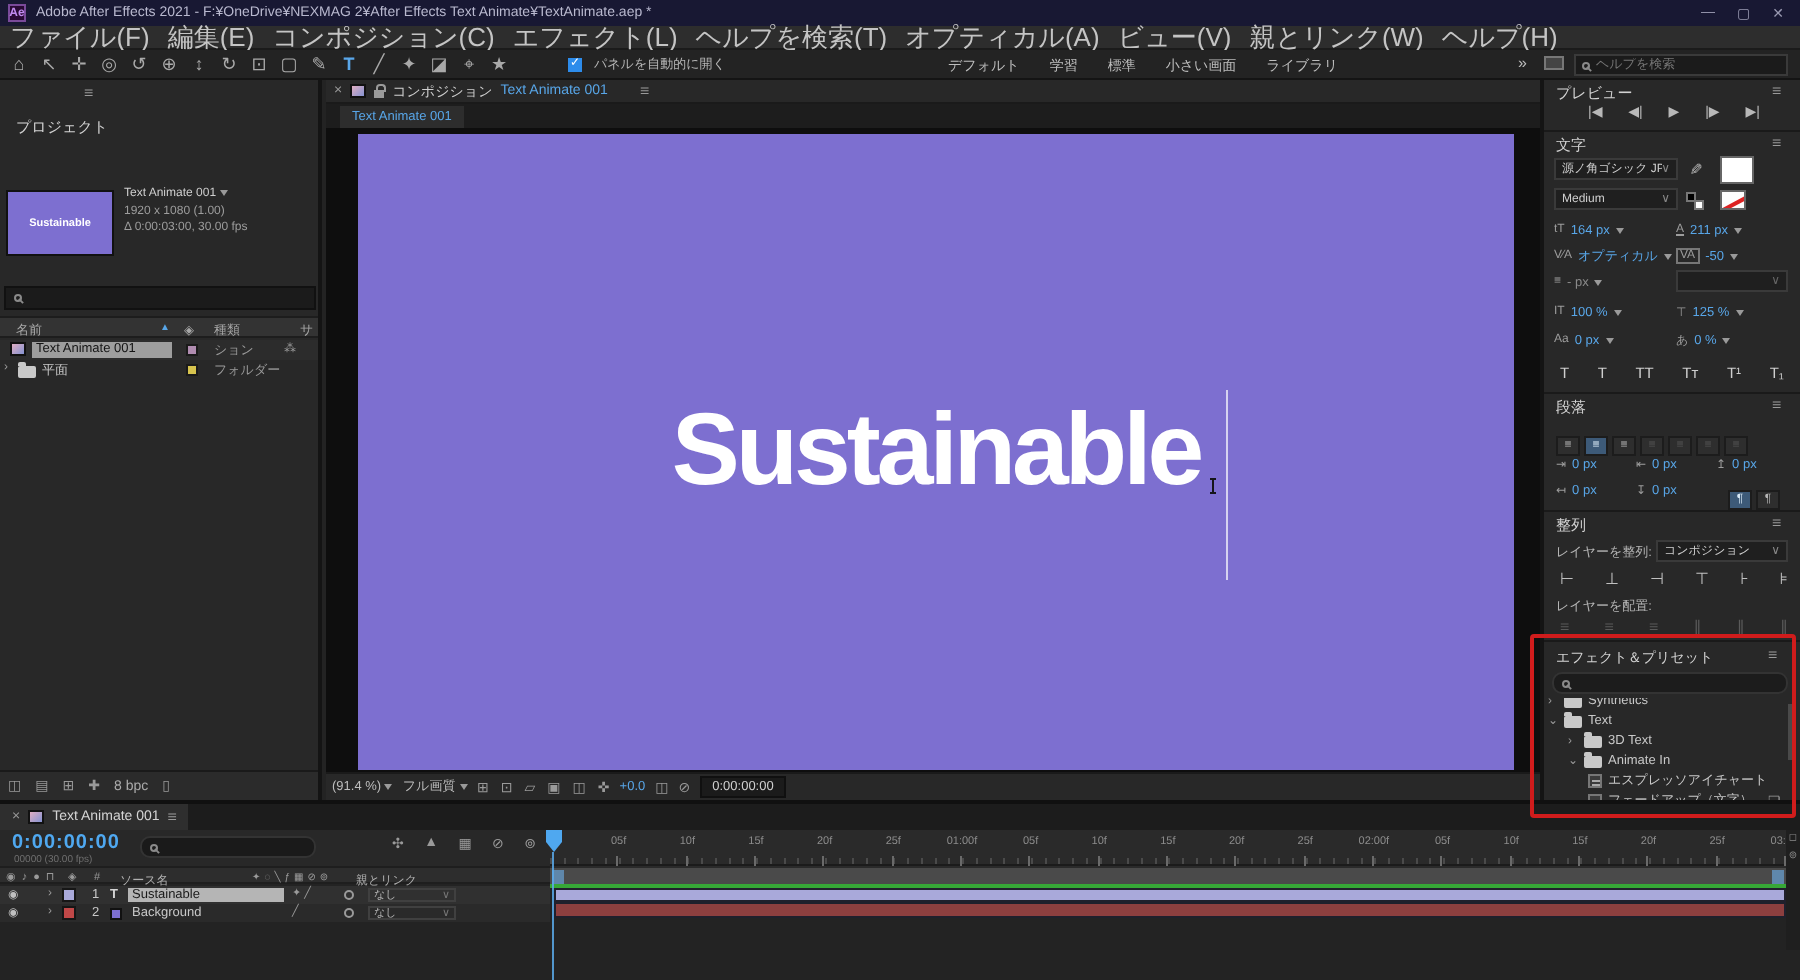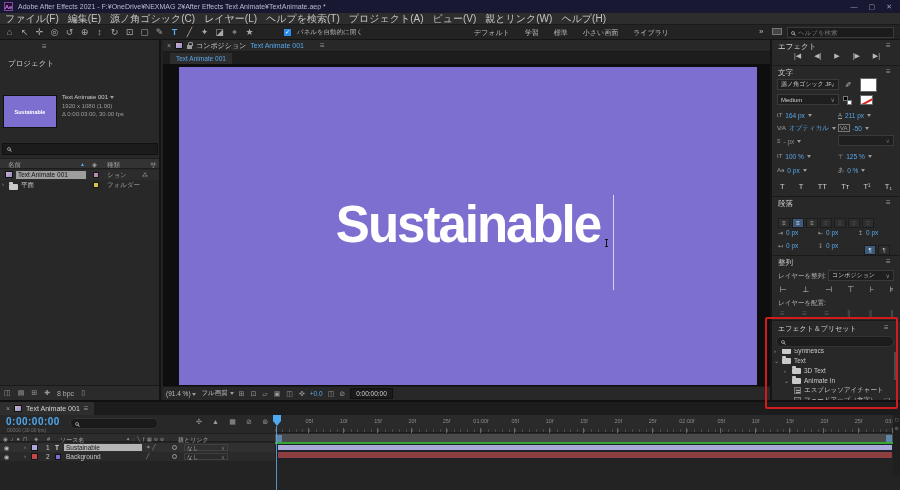--- a/index.html
+++ b/index.html
@@ -12,21 +12,21 @@
   .titlebar{position:absolute;left:0;top:0;width:900px;height:13px;background:#181833;
             display:flex;align-items:center;gap:5px;padding:0 4px;}
   .ae-badge{width:9px;height:9px;background:#2a0a35;color:#c08aee;font-size:6px;font-weight:bold;
             display:flex;align-items:center;justify-content:center;border:1px solid #7a4a9a;flex:none;}
   .tb-title{font-size:7px;color:#b9b9cf;white-space:nowrap;overflow:hidden;}
   .win-btns{margin-left:auto;display:flex;gap:11px;font-size:7px;color:#9a9ab2;padding-right:4px;}
 
   
   .menubar{position:absolute;left:0;top:13px;width:900px;height:12px;background:#2d2d2d;
            border-bottom:1px solid #1b1b1b;display:flex;align-items:center;gap:9px;padding:0 5px;}
-  .menu-item{font-size:10px;color:#c4c4c4;white-space:nowrap;}
+  .menu-item{font-size:13px;color:#c4c4c4;white-space:nowrap;}
 
   
   .toolbar{position:absolute;left:0;top:25px;width:900px;height:15px;background:#232323;
            border-bottom:1px solid #141414;display:flex;align-items:center;gap:6px;padding:0 5px;}
   .tool{font-size:9px;color:#a9a9a9;width:9px;text-align:center;line-height:13px;flex:none;}
   .tool.active{color:#5aa7ea;font-weight:bold;}
   .ck{width:7px;height:7px;background:#2d8ceb;color:#fff;font-size:6px;line-height:7px;text-align:center;
       margin-left:24px;flex:none;}
   .ck-label{font-size:6.5px;color:#b5b5b5;white-space:nowrap;}
   .workspaces{position:absolute;left:474px;top:25px;height:15px;display:flex;gap:15px;align-items:center;}
@@ -184,24 +184,24 @@
       <span>—</span>
       <span>▢</span>
       <span>✕</span>
     </span>
   </div>
 
   <div class="menubar">
 
   <span class="menu-item">ファイル(F)</span>
       <span class="menu-item">編集(E)</span>
-      <span class="menu-item">源ノ角ゴシック(C)</span>
-      <span class="menu-item">レイヤー(L)</span>
+      <span class="menu-item">コンポジション(C)</span>
+      <span class="menu-item">エフェクト(L)</span>
       <span class="menu-item">ヘルプを検索(T)</span>
-      <span class="menu-item">プロジェクト(A)</span>
+      <span class="menu-item">オプティカル(A)</span>
       <span class="menu-item">ビュー(V)</span>
       <span class="menu-item">親とリンク(W)</span>
       <span class="menu-item">ヘルプ(H)</span>
     </div>
 
   <div class="toolbar">
     <span style="display:flex;gap:6px;">
 
     <span class="tool">⌂</span>
         <span class="tool">↖</span>
@@ -321,21 +321,21 @@
         </span>
       <span class="blue">+0.0</span>
       <span class="cb-ic">◫</span>
       <span class="cb-ic">⊘</span>
       <span class="tc-box">0:00:00:00</span>
     </div>
   </div>
 
   <div id="rightcol">
 
-    <span class="abs ptitle" style="left:6px;top:2px;">エフェクト</span>
+    <span class="abs ptitle" style="left:6px;top:2px;">プレビュー</span>
     <span class="abs mi" style="left:114px;top:1px;">≡</span>
     <div class="transport">
 
     <span>|◀</span>
         <span>◀|</span>
         <span>▶</span>
         <span>|▶</span>
         <span>▶|</span>
       </div>
     <div class="rdiv" style="top:25px;"></div>

